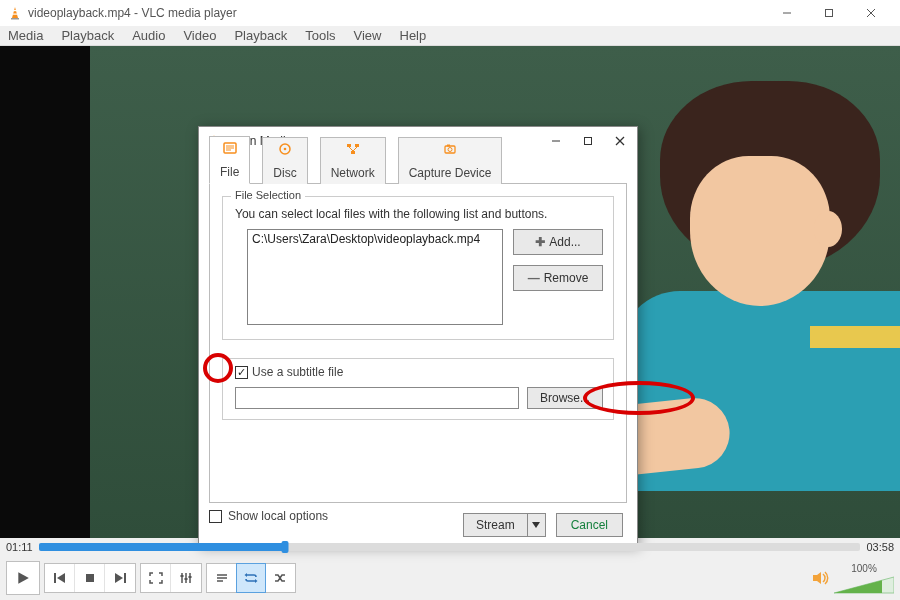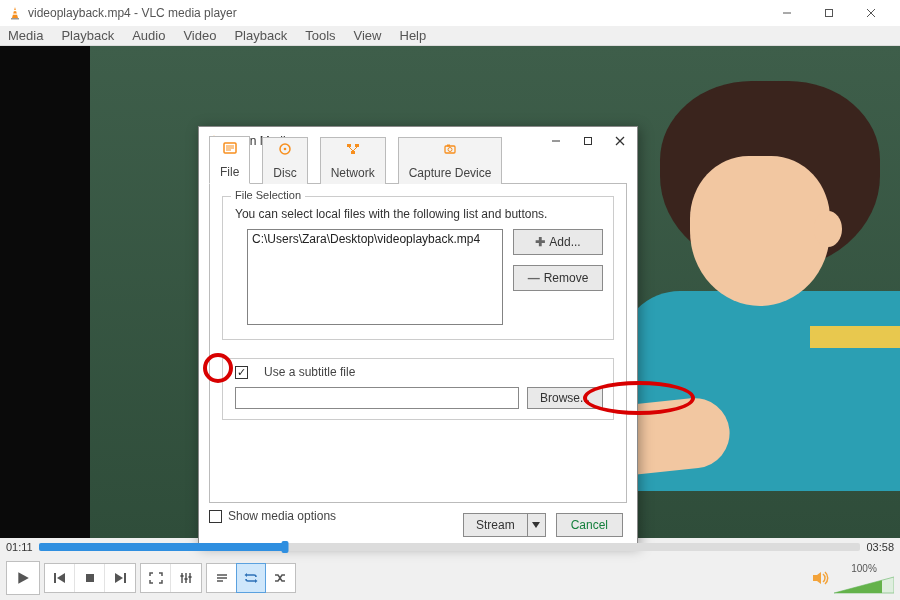--- a/index.html
+++ b/index.html
@@ -48,21 +48,21 @@
   .group-legend { position:absolute; top:-8px; left:8px; background:#fff; padding:0 4px; font-size:11px; color:#444; }
   .group-text { font-size: 12px; color:#333; margin-bottom:8px; }
   .file-list { width: 370px; height: 96px; border:1px solid #838383; background:#fff; font-size:12px; color:#222; padding:2px 4px; display:inline-block; vertical-align:top; }
   .side-btns { display:inline-flex; flex-direction:column; gap:10px; margin-left:10px; vertical-align:top; }
   .wbtn { min-width: 90px; height: 26px; border:1px solid #8a8a8a; background:#e9e9e9; font-size:12px; color:#333; display:flex; align-items:center; justify-content:center; gap:4px; padding:0 8px; }
   .wbtn .plus { font-weight:bold; color:#666; }
   .wbtn .minus { font-weight:bold; color:#666; }
 
   
   .sub-group { border:1px solid #ccc; margin-top:18px; padding: 6px 10px 10px 12px; position:relative; }
-  .chk-row { display:flex; align-items:center; gap:16px; font-size:12px; color:#444; }
+  .chk-row { display:flex; align-items:center; gap:4px; font-size:12px; color:#444; }
   .chk { width:13px; height:13px; border:1px solid #333; display:inline-flex; align-items:center; justify-content:center; background:#fff; }
   .chk.checked::after { content:"✓"; font-size:11px; line-height:1; color:#222; }
   .sub-input-row { display:flex; margin-top:8px; gap:8px; }
   .sub-input { flex:1; height:22px; border:1px solid #888; background:#fff; }
   .browse-btn { width:76px; height:22px; border:1px solid #8a8a8a; background:#e9e9e9; font-size:12px; color:#333; display:flex; align-items:center; justify-content:center; }
 
   
   .show-more { display:flex; align-items:center; gap:6px; font-size:12px; color:#444; margin:6px 0 0 10px; }
 
   
@@ -258,21 +258,21 @@
           <div class="sub-input"></div>
           <div class="browse-btn">
             <span>Browse...</span>
           </div>
         </div>
       </div>
     </div>
 
     <div class="show-more">
       <span class="chk"></span>
-      <span>Show media options</span>
+      <span>Show local options</span>
     </div>
 
     <div class="dlg-bottom">
       <div class="split-btn">
         <div class="split-main">
             <span>Stream</span>
           </div>
         <div class="split-arrow">
           <span>
               <svg width="8" height="6" viewBox="0 0 8 6">

